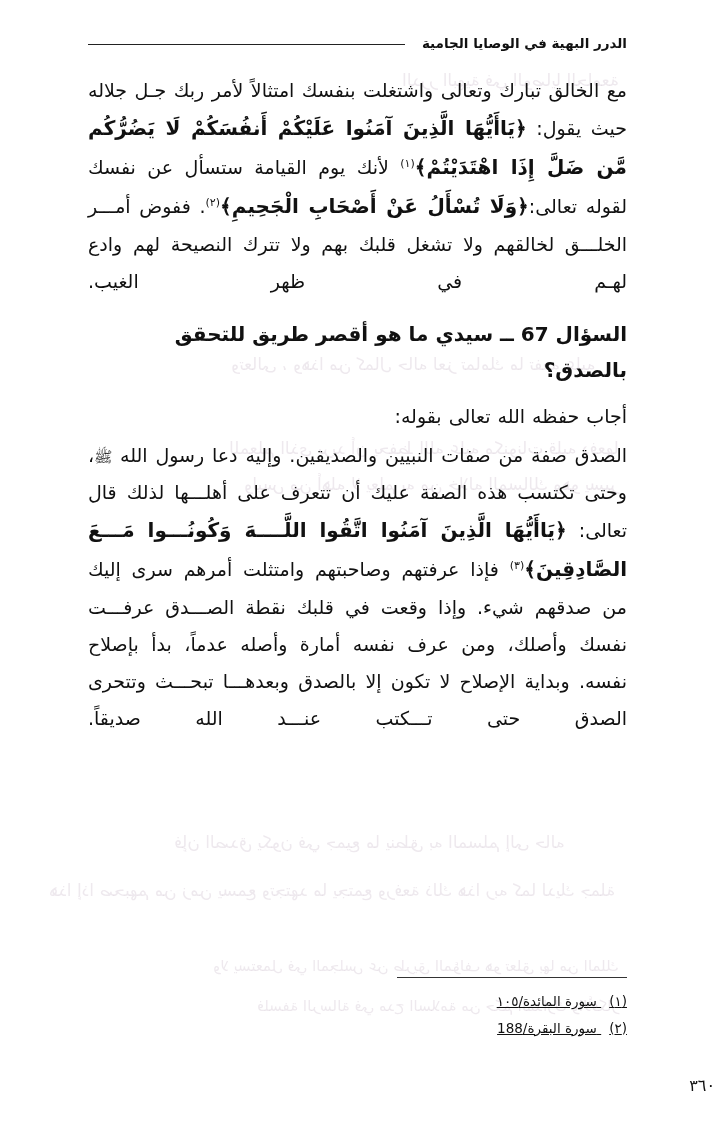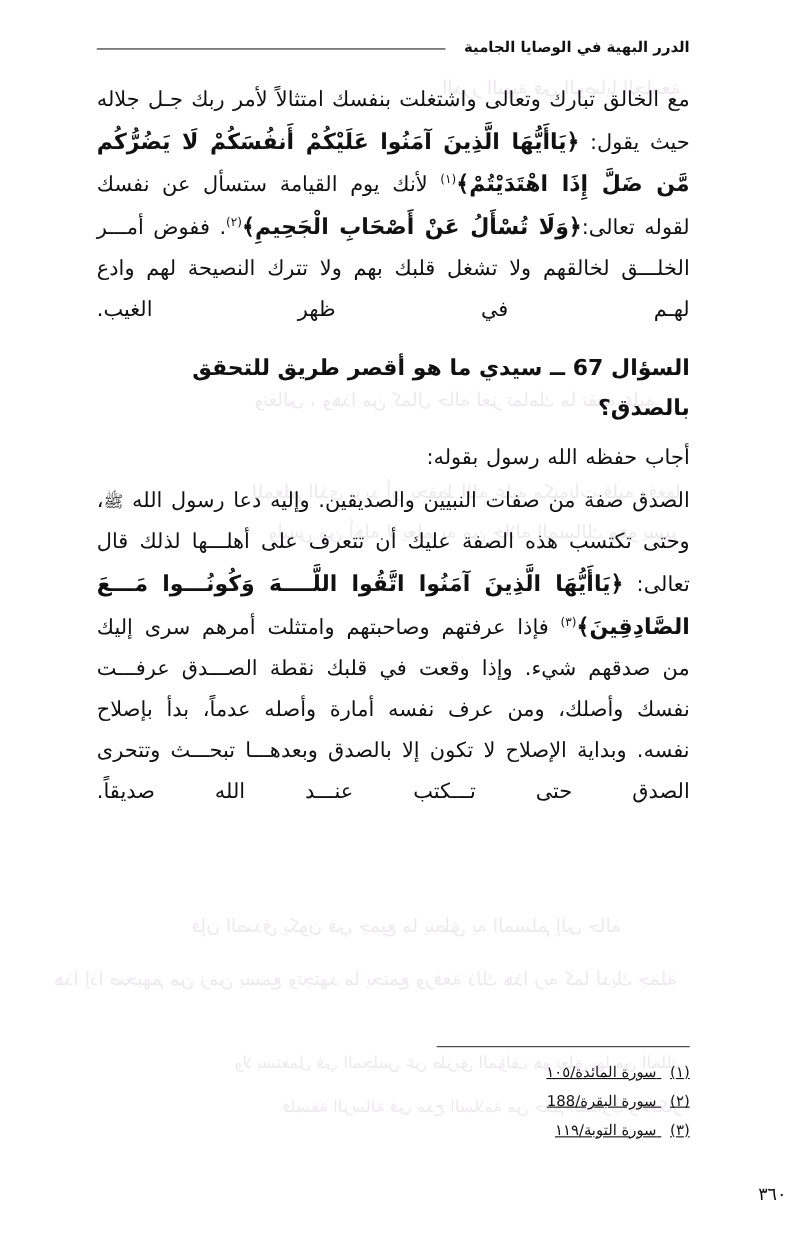--- a/index.html
+++ b/index.html
@@ -157,37 +157,33 @@
     <div class="header-title">الدرر البهية في الوصايا الجامية</div>
     <div class="header-rule"></div>
   </div>
 
   <div class="content">
 
     <p class="para"><span>مع الخالق تبارك وتعالى واشتغلت بنفسك امتثالاً لأمر ربك جـل جلاله حيث يقول: </span><span class="quran">﴿يَاأَيُّهَا الَّذِينَ آمَنُوا عَلَيْكُمْ أَنفُسَكُمْ لَا يَضُرُّكُم مَّن ضَلَّ إِذَا اهْتَدَيْتُمْ﴾</span><sup class="fn">(١)</sup><span> لأنك يوم القيامة ستسأل عن نفسك لقوله تعالى:</span><span class="quran">﴿وَلَا تُسْأَلُ عَنْ أَصْحَابِ الْجَحِيمِ﴾</span><sup class="fn">(٢)</sup><span>. ففوض أمـــر الخلـــق لخالقهم ولا تشغل قلبك بهم ولا تترك النصيحة لهم وادع لهـم في ظهر الغيب.</span></p>
 
     <h2 class="question">السؤال  67 ــ سيدي ما هو أقصر طريق للتحقق بالصدق؟</h2>
 
-    <p class="para last-right">أجاب حفظه الله رسول بقوله:</p>
+    <p class="para last-right">أجاب حفظه الله تعالى بقوله:</p>
 
     <p class="para"><span>الصدق صفة من صفات النبيين والصديقين. وإليه دعا رسول الله </span><span class="sallallahu">ﷺ</span><span>، وحتى تكتسب هذه الصفة عليك أن تتعرف على أهلـــها لذلك قال تعالى: </span><span class="quran">﴿يَاأَيُّهَا الَّذِينَ آمَنُوا اتَّقُوا اللَّــــهَ وَكُونُـــوا مَـــعَ الصَّادِقِينَ﴾</span><sup class="fn">(٣)</sup><span> فإذا عرفتهم وصاحبتهم وامتثلت أمرهم سرى إليك من صدقهم شيء. وإذا وقعت في قلبك نقطة الصـــدق عرفـــت نفسك وأصلك، ومن عرف نفسه أمارة وأصله عدماً، بدأ بإصلاح نفسه.  وبداية الإصلاح لا تكون إلا بالصدق وبعدهـــا تبحـــث وتتحرى الصدق حتى تـــكتب عنـــد الله صديقاً.</span></p>
 
   </div>
 
   <div class="footnotes">
     <div class="fn-rule"></div>
     <div class="fn-line">
       <span class="fn-num">(١)</span>
       <span>سورة المائدة/١٠٥</span>
     </div>
     <div class="fn-line">
       <span class="fn-num">(٢)</span>
       <span>سورة البقرة/188</span>
     </div>
-    <div class="fn-line">
-      <span class="fn-num">(٣)</span>
-      <span>سورة التوبة/١١٩</span>
-    </div>
   </div>
 
   <div class="page-number">٣٦٠</div>
 
 </div>
 
 </body></html>

